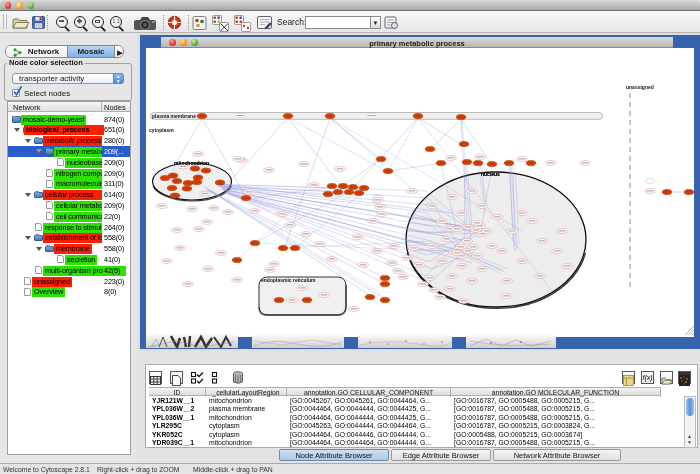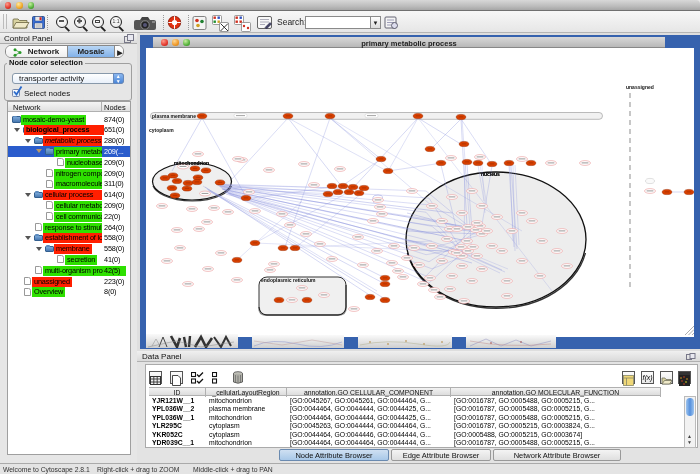--- a/index.html
+++ b/index.html
@@ -38,21 +38,21 @@
 .trow .cnt{position:absolute;left:96px;top:0.5px;line-height:10px;color:#000}
 .grn{background:#2ee000}
 .red{background:#ff1f00}
 .arrow{position:absolute;top:3px;width:0;height:0;border-left:3.2px solid transparent;border-right:3.2px solid transparent;border-top:4.5px solid #555}
 .folder{position:absolute;top:2px;width:8.5px;height:6.5px;background:linear-gradient(#7aa8d8,#4878b0);border:0.5px solid #335f90;border-radius:1px}
 .folder:before{content:"";position:absolute;left:0;top:-1.5px;width:4px;height:1.5px;background:#5d8cc0;border-radius:1px 1px 0 0}
 .file{position:absolute;top:1px;width:6.5px;height:8px;background:#fff;border:0.6px solid #999;border-radius:0 2.5px 0 0}
 
 #mdi{left:137px;top:33px;width:563px;height:318px;background:#dedede}
 #netwin{left:3px;top:2px;width:560px;height:314px;background:#3662ae;border-radius:0}
-#nettitle{left:13px;top:2px;width:512px;height:11px;background:linear-gradient(#d8d8d8,#b8b8b8);border-bottom:1px solid #888}
+#nettitle{left:21px;top:2px;width:512px;height:11px;background:linear-gradient(#d8d8d8,#b8b8b8);border-bottom:1px solid #888}
 #nettitle .t{width:100%;text-align:center;font-size:7.5px;font-weight:bold;color:#222;top:1.5px}
 #netcanvas{left:5.5px;top:13px;width:548.5px;height:289px;background:#fff}
 
 .frag{position:absolute;background:linear-gradient(#fafafa,#cfcfcf)}
 
 #dpanel{left:137px;top:351px;width:563px;height:112px;background:#e3e3e3}
 #dphead{left:0;top:0;width:563px;height:11px;background:linear-gradient(#f0f0f0,#dadada);border-bottom:1px solid #b0b0b0}
 #dphead .t{left:5px;top:1px;font-size:8px;color:#111}
 #dpwhite{left:8px;top:13px;width:553px;height:84px;background:#fff;border:1px solid #aaa}
 .dicon{position:absolute;top:6px;width:13px;height:13px;background:linear-gradient(#fcfcfc,#e8e8e8);border:1px solid #555}
@@ -161,27 +161,20 @@
     <div class="abs" id="searchbox"></div>
     <div class="abs" id="searchdrop">▼</div>
     <svg class="abs" style="left:384px;top:4px" width="15" height="15" viewBox="0 0 15 15">
       <rect x="1" y="2" width="11" height="11" rx="1" fill="#f4f4f4" stroke="#556" stroke-width="0.9"></rect>
       <path d="M3 5 H10 M3 7.5 H10 M3 10 H7" stroke="#88a" stroke-width="0.8"></path>
       <circle cx="10.5" cy="10.5" r="3" fill="#dde" stroke="#445" stroke-width="0.8"></circle>
     </svg>
   </div>
 
   <div class="abs" id="cpanel">
-    <div class="abs" id="cphead">
-        <div class="abs t">Control Panel</div>
-      <svg class="abs" style="left:124px;top:1px" width="10" height="9" viewBox="0 0 10 9">
-          <rect x="0.5" y="2.5" width="6" height="6" fill="none" stroke="#778" stroke-width="1"></rect>
-          <rect x="3.5" y="0.5" width="6" height="6" fill="#e8e8f0" stroke="#778" stroke-width="1"></rect>
-        </svg>
-    </div>
     <div class="abs tabbar">
       <div class="tabseg" style="left:0;width:61px;background:linear-gradient(#ffffff,#ececec)">
         <svg style="position:absolute;left:7px;top:2px" width="9" height="9" viewBox="0 0 9 9">
             <circle cx="2" cy="1.8" r="1.5" fill="#2a9a2a"></circle>
             <circle cx="2" cy="7.2" r="1.5" fill="#2a9a2a"></circle>
             <circle cx="7" cy="4.5" r="1.5" fill="#2a9a2a"></circle>
             <path d="M2 1.8 L7 4.5 L2 7.2" stroke="#2a9a2a" stroke-width="0.8" fill="none"></path>
           </svg>
         <span style="margin-left:14px">Network</span>
       </div>
@@ -754,27 +747,20 @@
       <svg width="90" height="13" viewBox="0 0 90 13">
           <path d="M4 10 L20 3 L35 10 L50 4 L65 10 L85 5" stroke="#9090c0" stroke-width="0.5" fill="none"></path>
           <path d="M4 5 Q40 12 85 8" stroke="#c09090" stroke-width="0.5" fill="none"></path>
           <circle cx="25" cy="7" r="0.8" fill="#a04040"></circle>
           <circle cx="55" cy="6" r="0.8" fill="#a04040"></circle>
         </svg>
     </div>
   </div>
 
   <div class="abs" id="dpanel">
-    <div class="abs" id="dphead">
-        <div class="abs t">Data Panel</div>
-      <svg class="abs" style="left:549px;top:2px" width="10" height="8" viewBox="0 0 10 8">
-          <rect x="0.5" y="1.5" width="5" height="5" fill="none" stroke="#778" stroke-width="1"></rect>
-          <rect x="4" y="0.5" width="5" height="5" fill="#e8e8f0" stroke="#778" stroke-width="1"></rect>
-        </svg>
-    </div>
     <div class="abs" id="dpwhite">
 
       <div class="dicon" style="left:3px"><svg width="11" height="11" viewBox="0 0 11 11">
             <rect x="0.5" y="1.5" width="10" height="8" fill="#eee" stroke="#333" stroke-width="1"></rect>
             <path d="M0.5 4 H10.5 M0.5 7 H10.5 M3.8 1.5 V9.5 M7.2 1.5 V9.5" stroke="#333" stroke-width="0.9"></path>
           </svg></div>
       <div class="dicon" style="left:24px"><svg width="11" height="11" viewBox="0 0 11 11">
             <path d="M1.5 0.5 H7 L9.5 3 V10.5 H1.5 Z" fill="#fff" stroke="#333" stroke-width="0.9"></path>
           </svg></div>
       <div class="dicon" style="left:45px;border:none;background:none"><svg width="14" height="13" viewBox="0 0 14 13">

